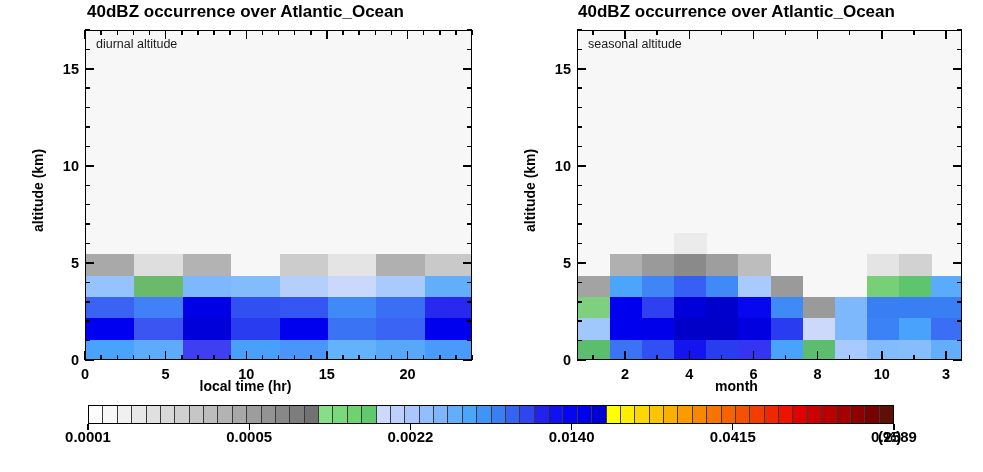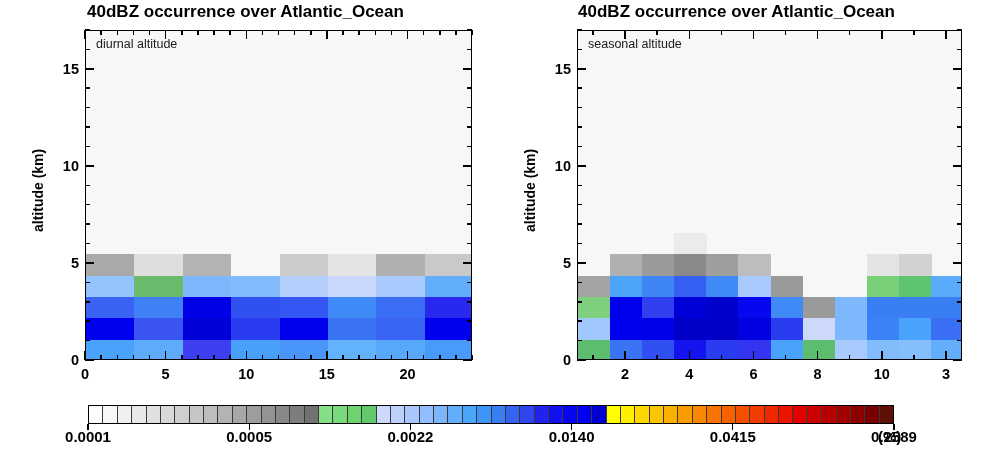--- a/index.html
+++ b/index.html
@@ -256,20 +256,21 @@
         <div class="xlab" style="left: 326.875px; top: 366px;">15</div>
         <div class="xlab" style="left: 407.5px; top: 366px;">20</div>
       </div>
     <div id="ylabs-left">
         <div class="ylab" style="left: 55px; width: 24px; top: 360px;">0</div>
         <div class="ylab" style="left: 55px; width: 24px; top: 262.941px;">5</div>
         <div class="ylab" style="left: 55px; width: 24px; top: 165.882px;">10</div>
         <div class="ylab" style="left: 55px; width: 24px; top: 68.8235px;">15</div>
       </div>
 
+    <div class="axis-title-x" style="top:378px">local time (hr)</div>
     <div class="axis-title-y" style="left:30px;top:232px">altitude (km)</div>
   </div>
 
   <div class="panel right">
     <div class="panel-title">40dBZ occurrence over Atlantic_Ocean</div>
 
     <div class="plotbox">
       <div class="annot">seasonal altitude</div>
       <div class="cells" id="cells-right">
           <div class="cell" style="left: 96.25px; top: 201.882px; width: 32.6833px; height: 21.9529px; background: rgb(235, 235, 235);"></div>
@@ -399,20 +400,21 @@
         <div class="xlab" style="left: 390.792px; top: 366px;">10</div>
         <div class="xlab" style="left: 454.958px; top: 366px;">3</div>
       </div>
     <div id="ylabs-right">
         <div class="ylab" style="left: 56px; width: 24px; top: 360px;">0</div>
         <div class="ylab" style="left: 56px; width: 24px; top: 262.941px;">5</div>
         <div class="ylab" style="left: 56px; width: 24px; top: 165.882px;">10</div>
         <div class="ylab" style="left: 56px; width: 24px; top: 68.8235px;">15</div>
       </div>
 
+    <div class="axis-title-x" style="top:378px">month</div>
     <div class="axis-title-y" style="left:31px;top:232px">altitude (km)</div>
   </div>
 
   <div class="cbar-wrap">
     <div class="cbar" id="cbar">
         <div class="cseg" style="background: rgb(253, 253, 253);"></div>
         <div class="cseg" style="background: rgb(247, 247, 247);"></div>
         <div class="cseg" style="background: rgb(240, 240, 240);"></div>
         <div class="cseg" style="background: rgb(232, 232, 232);"></div>
         <div class="cseg" style="background: rgb(224, 224, 224);"></div>

